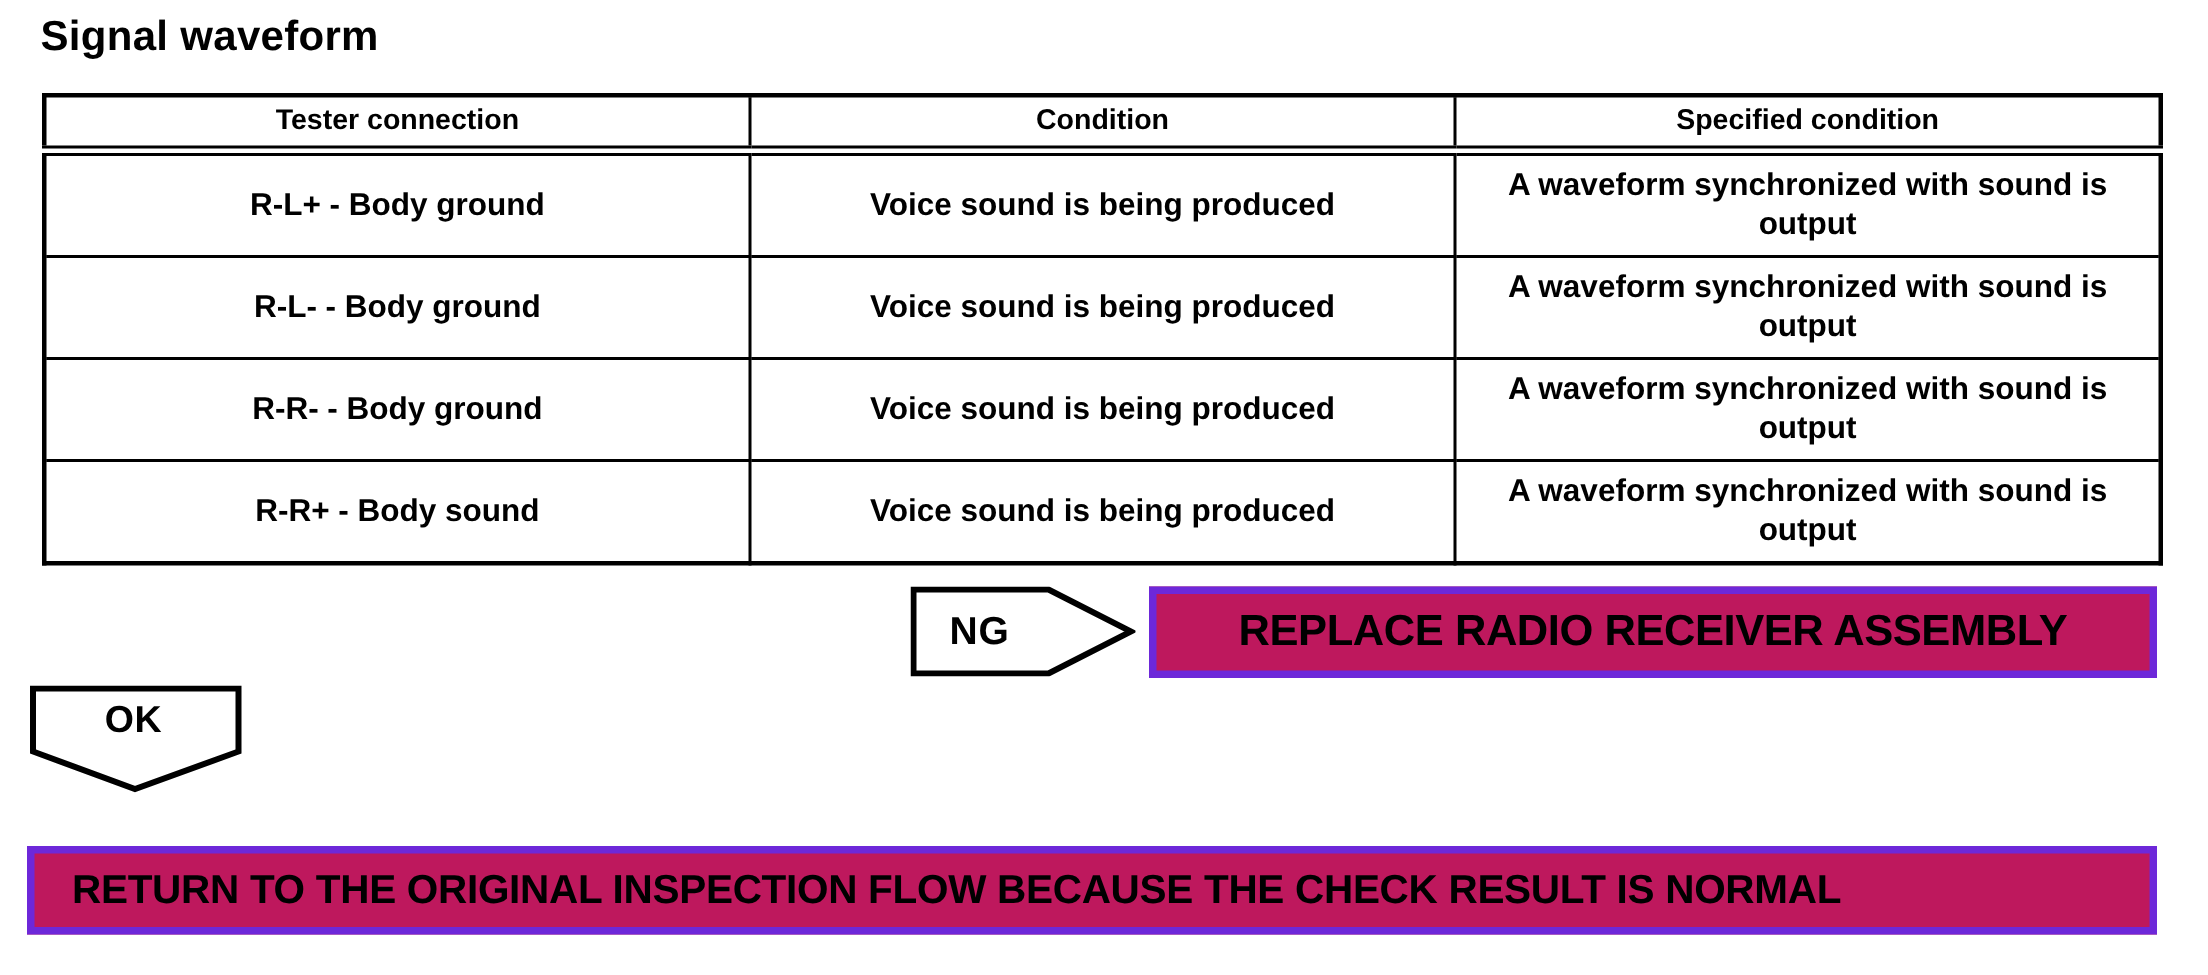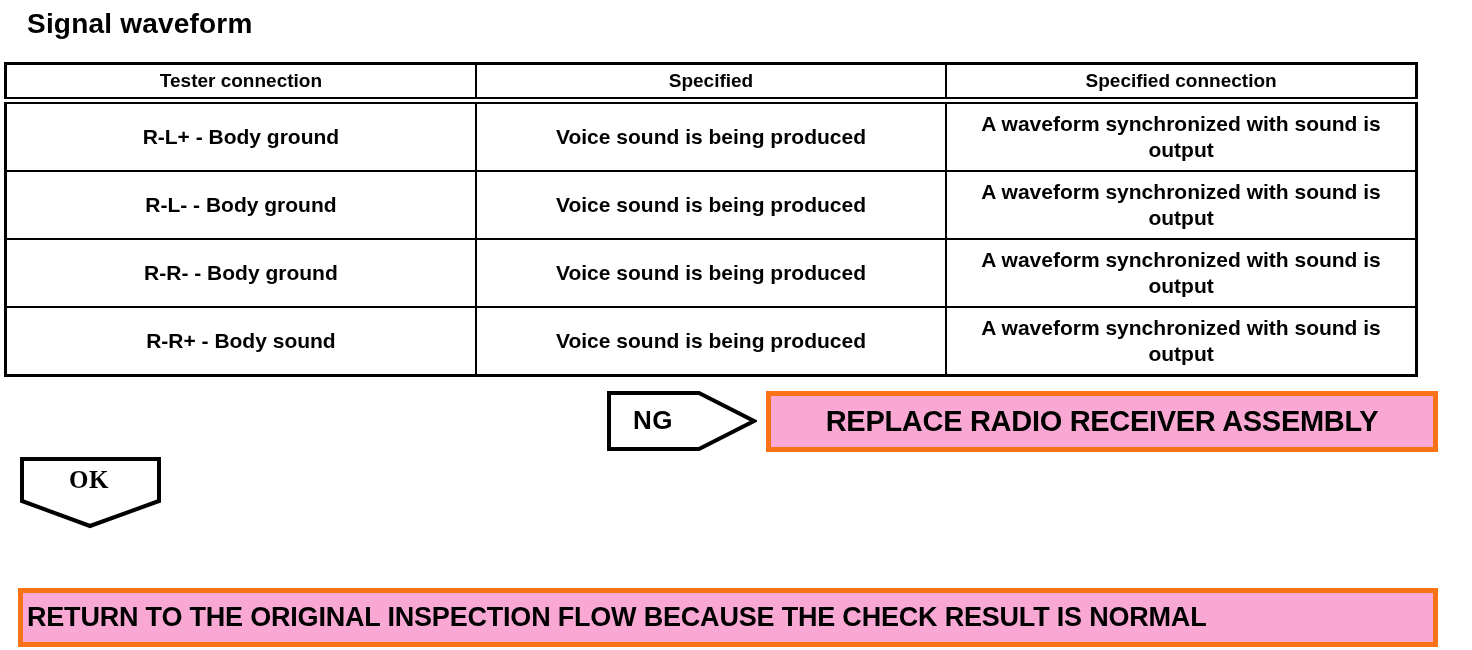--- a/index.html
+++ b/index.html
@@ -21,21 +21,21 @@
     position: absolute;
     left: 27px;
     top: 8px;
     margin: 0;
     font-size: 28px;
     font-weight: bold;
     letter-spacing: 0.2px;
   }
   table.spec-table {
     position: absolute;
-    left: 4px;
+    left: 28px;
     top: 62px;
     width: 1414px;
     border-collapse: collapse;
     table-layout: fixed;
     border: 3px solid #000;
     text-align: center;
   }
   table.spec-table th {
     border: 2px solid #000;
     border-bottom: 7px double #000;
@@ -59,68 +59,68 @@
   .ng-label {
     position: absolute;
     left: 0; top: 0;
     width: 92px; height: 58px;
     display: flex;
     align-items: center;
     justify-content: center;
     font-size: 26px;
     letter-spacing: 0.5px;
   }
-  .ok-shape { left: 20px; top: 457px; width: 142px; height: 72px; font-family: Liberation Serif, serif; }
+  .ok-shape { left: 20px; top: 457px; width: 142px; height: 72px; }
   .ok-label {
     position: absolute;
     left: 0; top: 9px;
     width: 138px;
     text-align: center;
     font-size: 25px;
     letter-spacing: 0.5px;
   }
   .action-box {
     position: absolute;
     box-sizing: border-box;
-    border: 5px solid #f97316;
-    background: #f9a8d4;
+    border: 5px solid #6d28d9;
+    background: #be185d;
     display: flex;
     align-items: center;
     white-space: nowrap;
     overflow: hidden;
   }
   .action-box.ng-action {
     left: 766px; top: 391px;
     width: 672px; height: 61px;
     justify-content: center;
     font-size: 29px;
     letter-spacing: -0.3px;
   }
   .action-box.ok-action {
-    left: 18px; top: 588px;
+    left: 18px; top: 564px;
     width: 1420px; height: 59px;
     justify-content: flex-start;
-    padding-left: 4px;
+    padding-left: 25px;
     font-size: 27px;
     letter-spacing: -0.2px;
   }
 </style>
 </head>
 <body>
 
 <div class="page">
 
   <h1 class="page-title">Signal waveform</h1>
 
   <table class="spec-table">
     <thead>
       <tr>
         <th>Tester connection</th>
-        <th>Specified</th>
-        <th>Specified connection</th>
+        <th>Condition</th>
+        <th>Specified condition</th>
       </tr>
     </thead>
     <tbody>
       <tr>
         <td>R-L+ - Body ground</td>
         <td>Voice sound is being produced</td>
         <td>A waveform synchronized with sound is output</td>
       </tr>
       <tr>
         <td>R-L- - Body ground</td>

